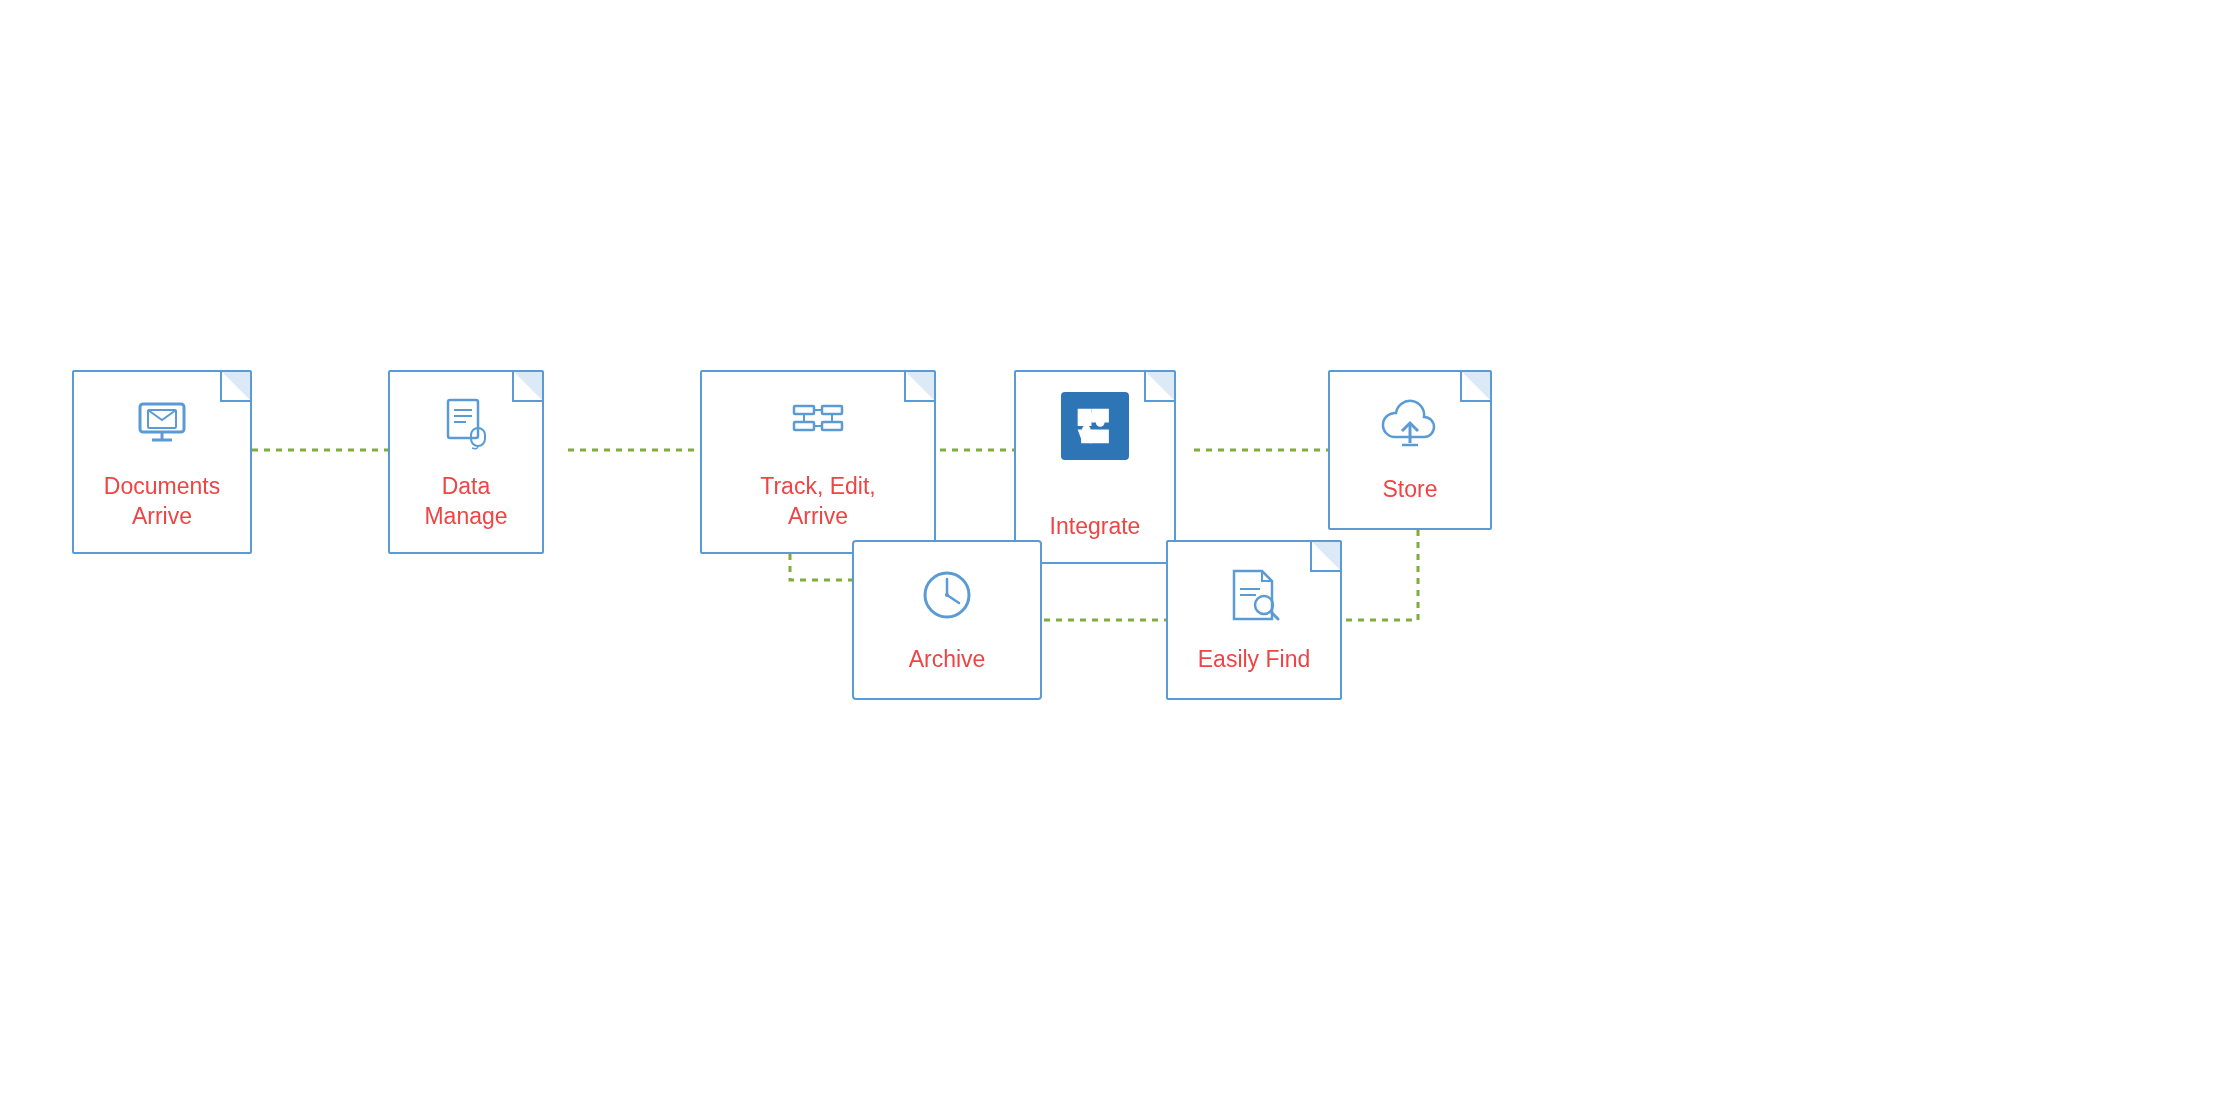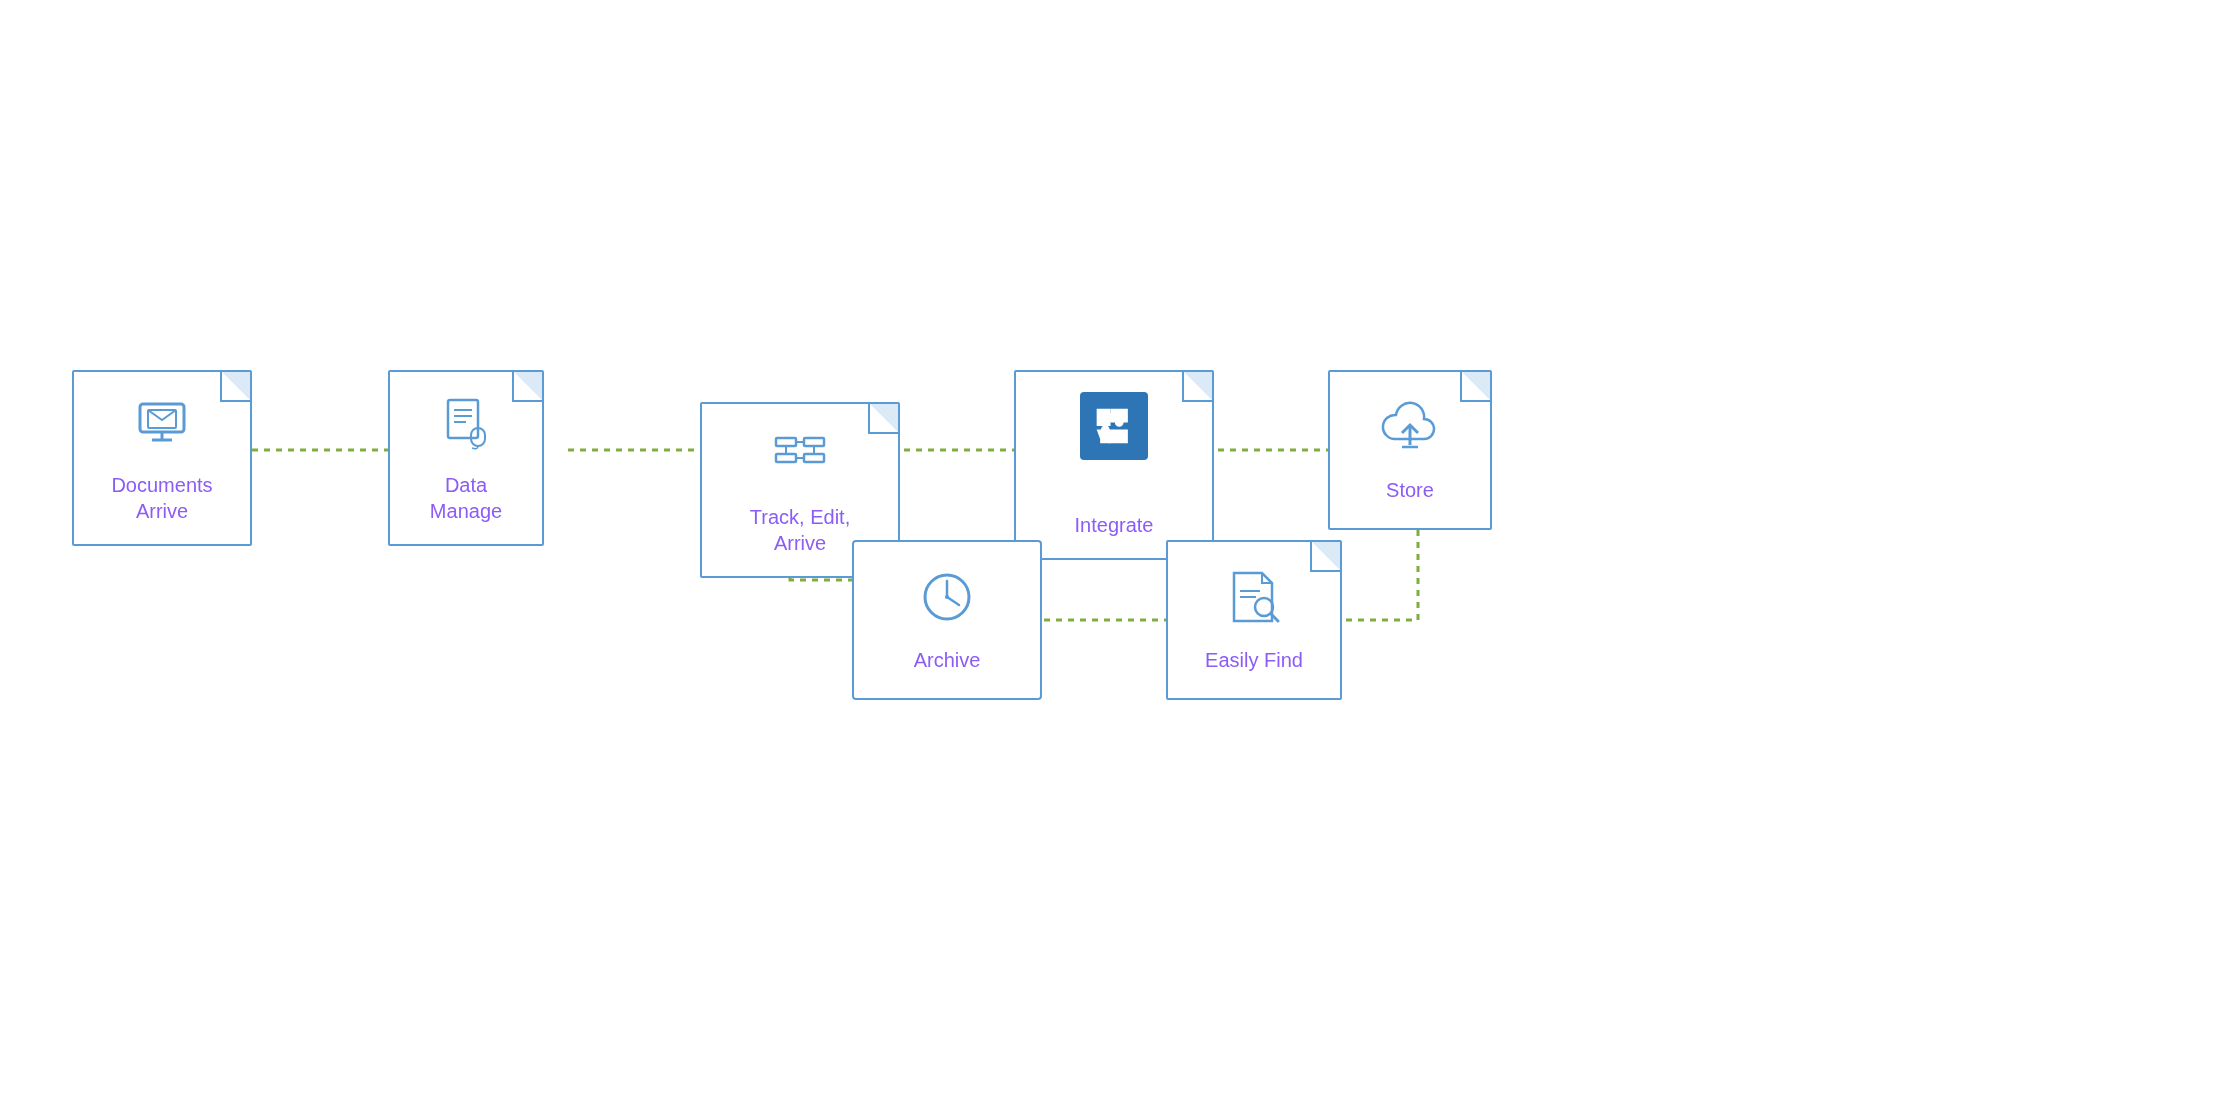--- a/index.html
+++ b/index.html
@@ -70,22 +70,22 @@
       line-height: 1;
     }
 
     .card-icon svg {
       width: 60px;
       height: 60px;
       fill: #5b9bd5;
     }
 
     .card-label {
-      font-size: 20px;
-      color: #8b5cf6;
+      font-size: 23px;
+      color: #ef4444;
       text-align: center;
       font-weight: 400;
       line-height: 1.3;
     }
 
     
     .connectors {
       position: absolute;
       top: 0; left: 0;
       width: 2240px;
@@ -161,41 +161,41 @@
 
         <path d="M42 54 Q42 58 36 56" fill="none" stroke="#5b9bd5" stroke-width="1.5"></path>
       </svg>
     </div>
     <div class="card-label">
       <span>Data</span><br>
       <span>Manage</span>
     </div>
   </div>
 
-  <div class="card doc-style" style="left:700px; top:370px; width:200px; min-height:160px;margin-top:32px;">
+  <div class="card doc-style" style="left:700px; top:370px; width:236px; min-height:160px;">
     <div class="card-icon">
       <svg viewBox="0 0 60 60" xmlns="http://www.w3.org/2000/svg">
 
         <rect x="6" y="14" width="20" height="8" rx="1" fill="none" stroke="#5b9bd5" stroke-width="2.5"></rect>
         <rect x="34" y="14" width="20" height="8" rx="1" fill="none" stroke="#5b9bd5" stroke-width="2.5"></rect>
         <rect x="6" y="30" width="20" height="8" rx="1" fill="none" stroke="#5b9bd5" stroke-width="2.5"></rect>
         <rect x="34" y="30" width="20" height="8" rx="1" fill="none" stroke="#5b9bd5" stroke-width="2.5"></rect>
         <line x1="26" y1="18" x2="34" y2="18" stroke="#5b9bd5" stroke-width="2"></line>
         <line x1="26" y1="34" x2="34" y2="34" stroke="#5b9bd5" stroke-width="2"></line>
         <line x1="16" y1="22" x2="16" y2="30" stroke="#5b9bd5" stroke-width="2"></line>
         <line x1="44" y1="22" x2="44" y2="30" stroke="#5b9bd5" stroke-width="2"></line>
       </svg>
     </div>
     <div class="card-label">
       <span>Track, Edit,</span><br>
       <span>Arrive</span>
     </div>
   </div>
 
-  <div class="card doc-style" style="left:1014px; top:370px; width:200px; min-height:160px;gap:36px;">
+  <div class="card doc-style" style="left:1014px; top:370px; width:162px; min-height:160px;gap:36px;">
     <div class="card-icon">
       <div class="integrate-icon-bg" style="width:68px;height:68px;">
         <svg viewBox="0 0 60 60" xmlns="http://www.w3.org/2000/svg" width="52" height="52">
 
           <path d="M10,10 h16 v5 a5,5,0,0,1,0,10 v5 h-16 z" fill="white"></path>
           <path d="M30,10 h16 v16 h-5 a5,5,0,0,1,-10,0 h-5 v-16 z" fill="white"></path>
           <path d="M10,34 h5 a5,5,0,0,1,10,0 h5 v16 h-16 v-5 a0,0,0,0,0,0,0 z" fill="white"></path>
           <path d="M30,34 h16 v16 h-16 v-5 a5,5,0,0,1,-10,0 v-5 z" fill="white"></path>
         </svg>
       </div>

